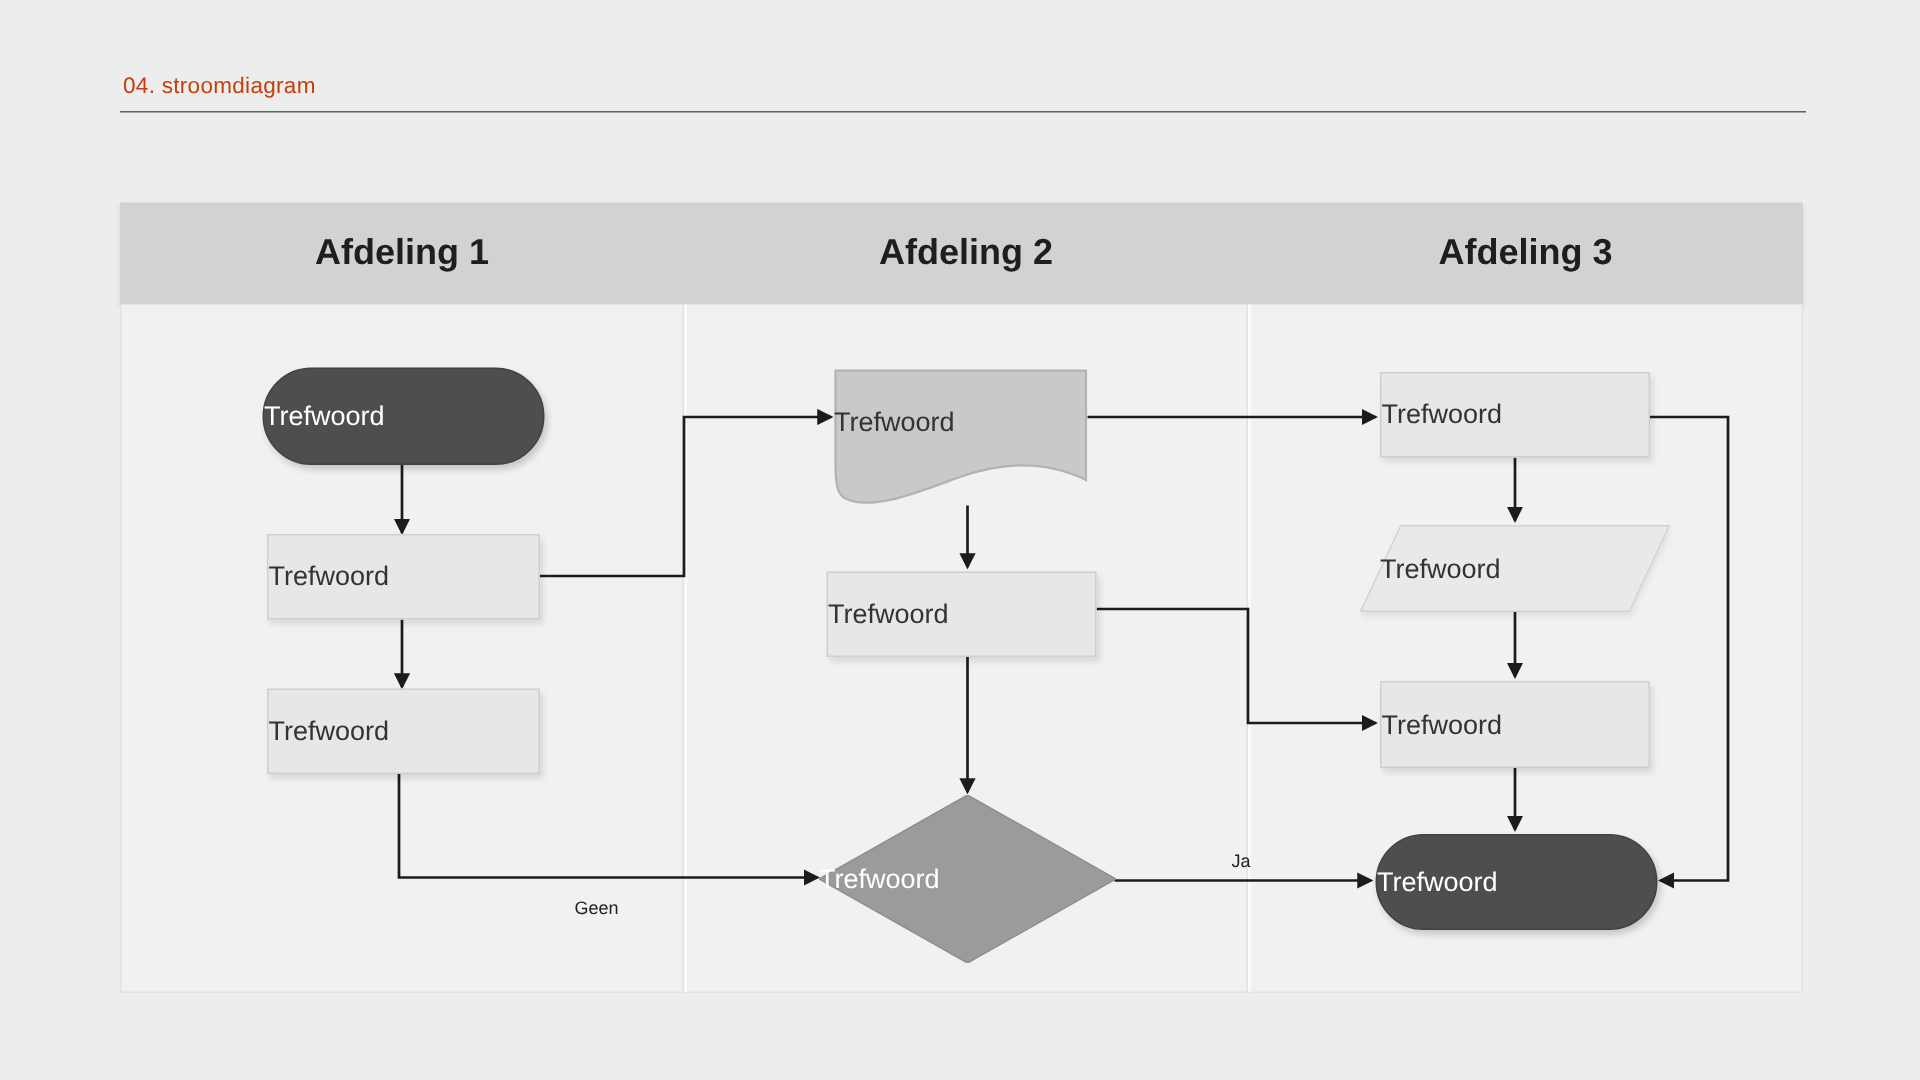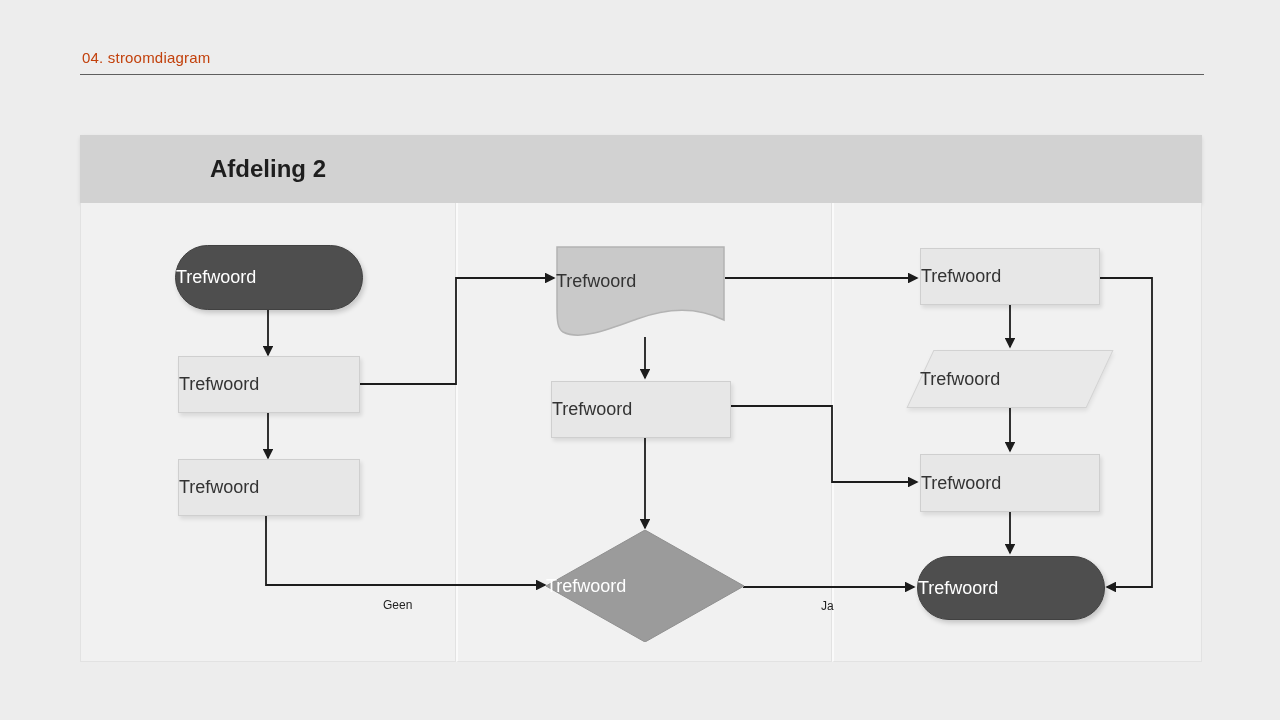--- a/index.html
+++ b/index.html
@@ -86,32 +86,34 @@
     transform:skewX(-25deg);
     box-shadow:2px 3px 4px rgba(0,0,0,0.08);
   }
 
   
   .edge-label{
     position:absolute;z-index:7;
     font-size:12px;color:#222;
   }
   .edge-label.geen{left:383px;top:598px;}
-  .edge-label.ja{left:821px;top:599px;}
+  .edge-label.ja{left:821px;top:567px;}
 </style>
 </head>
 <body>
 
 <div class="page">
 
   <div class="doc-title">04. stroomdiagram</div>
   <div class="title-rule"></div>
 
   <div class="lane-header-band">
+    <div class="lane-header w1">Afdeling 1</div>
     <div class="lane-header w2">Afdeling 2</div>
+    <div class="lane-header w3">Afdeling 3</div>
   </div>
 
   <div class="lane-bodies">
     <div class="lane-body b1"></div>
     <div class="lane-body b2"></div>
     <div class="lane-body b3"></div>
   </div>
 
   <svg class="connectors" viewBox="0 0 1280 720">
     <defs>

